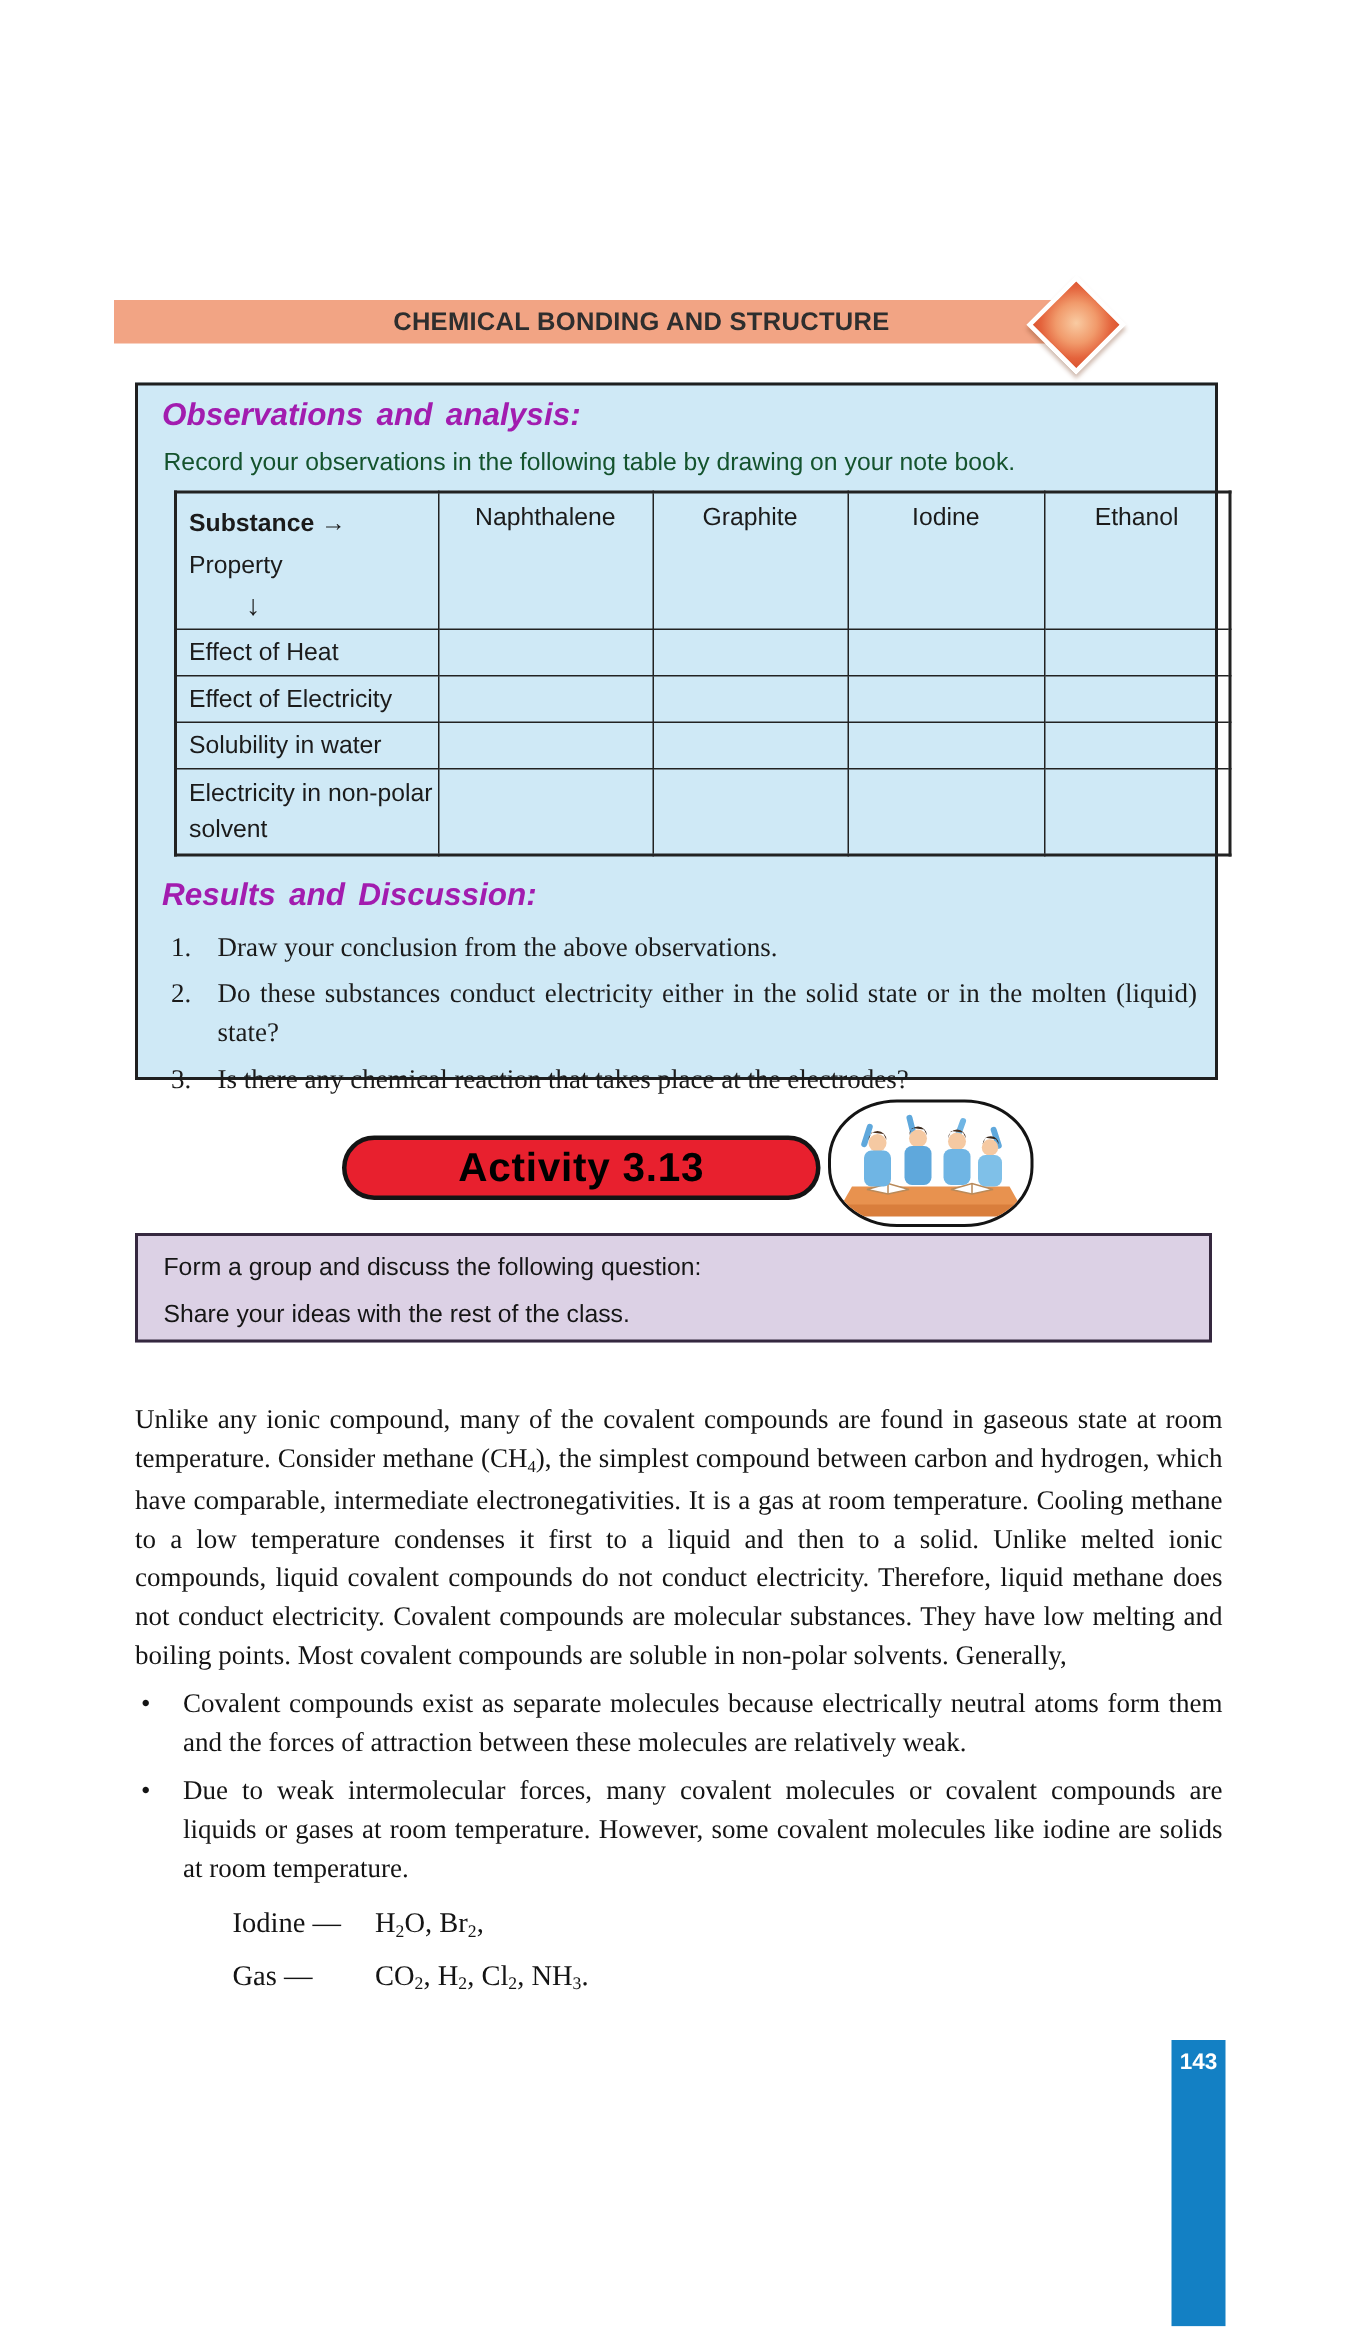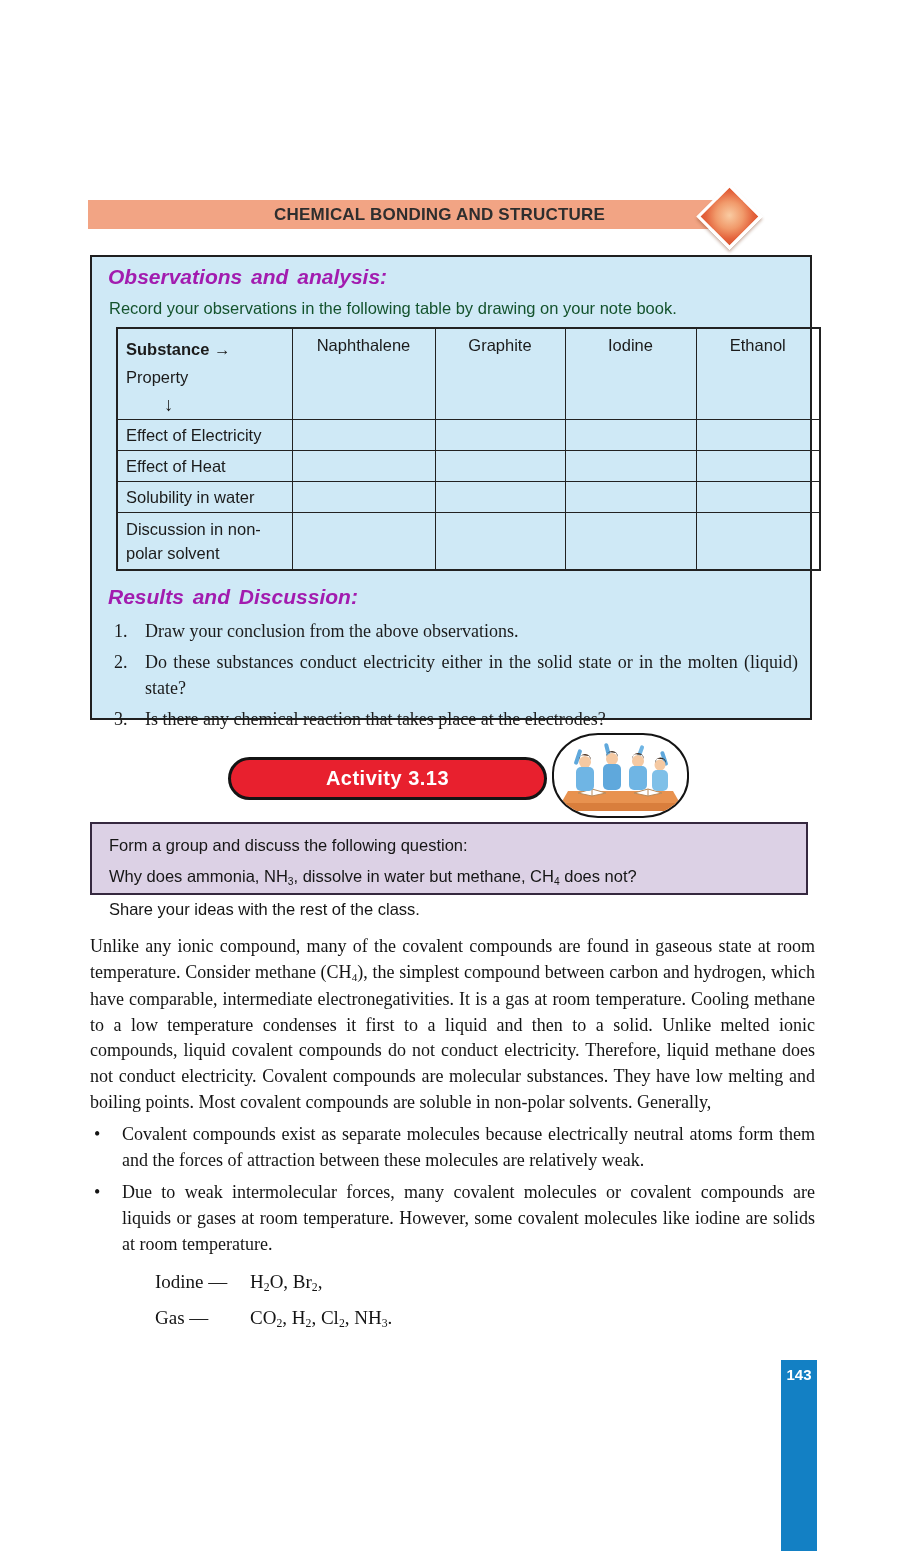--- a/index.html
+++ b/index.html
@@ -1,20 +1,20 @@
 <!DOCTYPE html>
 <html><head>
 <meta charset="utf-8">
 <style>
   html,body{margin:0;padding:0;background:#ffffff;}
   .page{position:relative;width:900px;height:1551px;background:#ffffff;overflow:hidden;
         font-family:"Liberation Sans",sans-serif;color:#1b1b1b;}
 
   
-  .header-bar{position:absolute;left:88px;top:200px;width:655px;height:29px;background:#F2A484;}
+  .header-bar{position:absolute;left:76px;top:200px;width:655px;height:29px;background:#F2A484;}
   .header-title{position:absolute;right:138px;top:50%;transform:translateY(-50%);
         font-size:17px;font-weight:600;letter-spacing:0.2px;color:#2e2e2e;white-space:nowrap;}
   .diamond{position:absolute;left:618px;top:-7px;width:41px;height:41px;transform:rotate(45deg);
         background:radial-gradient(circle at 48% 48%, #f9cba2 0%, #f19a6b 45%, #e4633c 78%, #da5430 100%);
         border:3px solid #ffffff;box-shadow:2px 2px 3px rgba(120,60,30,0.35);}
 
   
   .obs-box{position:absolute;left:90px;top:255px;width:718px;height:461px;
         background:#CFE9F6;border:2px solid #1f1f1f;}
   .red-head{margin:8px 0 0 16px;font-family:Liberation Sans, sans-serif;font-style:italic;
@@ -33,21 +33,21 @@
   .results-head{margin:14px 0 0 16px;}
   .qlist{margin:9px 12px 0 22px;font-family:"Liberation Serif",serif;font-size:18px;}
   .qitem{display:flex;margin-bottom:5px;line-height:26px;}
   .qnum{width:31px;flex:0 0 31px;}
   .qtext{flex:1;text-align:justify;}
 
   
   .activity-pill{position:absolute;left:228px;top:757px;width:313px;height:37px;
         background:#E8202E;border:3px solid #141414;border-radius:23px;
         display:flex;align-items:center;justify-content:center;}
-  .activity-label{color:#ffffff;font-size:20px;font-weight:bold;letter-spacing:0.5px;text-align:right;}
+  .activity-label{color:#000000;font-size:27px;font-weight:bold;letter-spacing:0.5px;text-align:right;}
   .activity-oval{position:absolute;left:552px;top:733px;width:133px;height:81px;
         background:#ffffff;border:2.5px solid #141414;border-radius:46px/40px;overflow:hidden;}
 
   
   .disc-box{position:absolute;left:90px;top:822px;width:718px;height:73px;
         background:#DCD1E5;border:2px solid #35283f;box-sizing:border-box;padding:12px 0 0 17px;}
   .disc-box p{margin:0 0 12px 0;font-size:16.5px;line-height:19px;color:#161616;}
 
   
   .bodytext{position:absolute;left:90px;top:934px;width:725px;
@@ -93,42 +93,42 @@
           <div class="corner-l1">Substance →</div>
           <div>Property</div>
           <div class="corner-arrow">↓</div>
         </td>
         <th>Naphthalene</th>
         <th>Graphite</th>
         <th>Iodine</th>
         <th>Ethanol</th>
       </tr>
       <tr class="r1">
+        <td class="rowlabel">Effect of Heat</td>
+        <td></td>
+            <td></td>
+        <td></td>
+            <td></td>
+      </tr>
+      <tr class="r1">
         <td class="rowlabel">Effect of Electricity</td>
-        <td></td>
-            <td></td>
-        <td></td>
-            <td></td>
-      </tr>
-      <tr class="r1">
-        <td class="rowlabel">Effect of Heat</td>
         <td></td>
             <td></td>
         <td></td>
             <td></td>
       </tr>
       <tr class="r1">
         <td class="rowlabel">Solubility in water</td>
         <td></td>
             <td></td>
         <td></td>
             <td></td>
       </tr>
       <tr class="r2">
-        <td class="rowlabel">Discussion in non-polar solvent</td>
+        <td class="rowlabel">Electricity in non-polar solvent</td>
         <td></td>
             <td></td>
         <td></td>
             <td></td>
       </tr>
     </tbody>
       </table>
 
     <h2 class="red-head results-head">Results and Discussion:</h2>
     <div class="qlist">
@@ -178,21 +178,20 @@
 
       <rect x="108" y="16" width="4" height="15" rx="2" fill="#5FA8DC" transform="rotate(-18 110 23)"></rect>
       <circle cx="106" cy="30" r="5.5" fill="#F5C9A2"></circle>
         <path d="M101 28 a5.5 5.5 0 0 1 11 0 l-2 -3.5 -7 -1 Z" fill="#3a2a1e"></path>
       <rect x="98" y="35" width="16" height="21" rx="5" fill="#7FC0E8"></rect>
     </svg>
   </div>
 
   <section class="disc-box">
     <p>Form a group and discuss the following question:</p>
-    <p>Why does ammonia, NH<sub>3</sub>, dissolve in water but methane, CH<sub>4</sub> does not?</p>
     <p>Share your ideas with the rest of the class.</p>
   </section>
 
   <div class="bodytext">
     <p class="para">Unlike any ionic compound, many of the covalent compounds are found in gaseous state at room temperature. Consider methane (CH<sub>4</sub>), the simplest compound between carbon and hydrogen, which have comparable, intermediate electronegativities. It is a gas at room temperature. Cooling methane to a low temperature condenses it first to a liquid and then to a solid. Unlike melted ionic compounds, liquid covalent compounds do not conduct electricity. Therefore, liquid methane does not conduct electricity. Covalent compounds are molecular substances. They have low melting and boiling points. Most covalent compounds are soluble in non-polar solvents. Generally,</p>
 
     <div class="bullet">
       <span class="marker">•</span>
       <p class="btext">Covalent compounds exist as separate molecules because electrically neutral atoms form them and the forces of attraction between these molecules are relatively weak.</p>
     </div>

